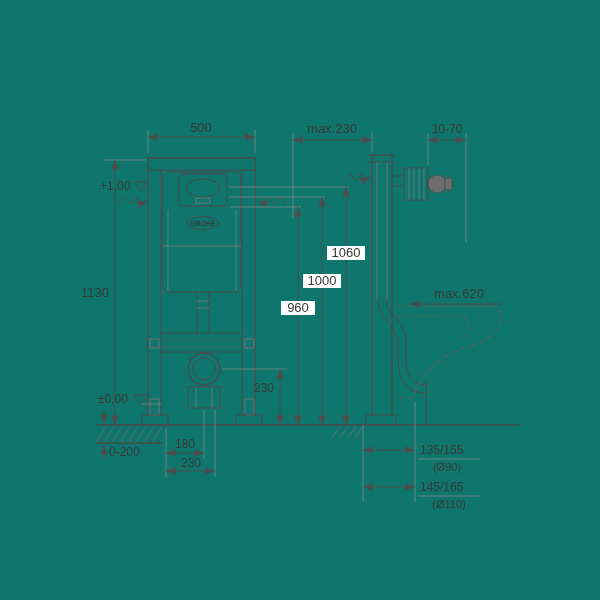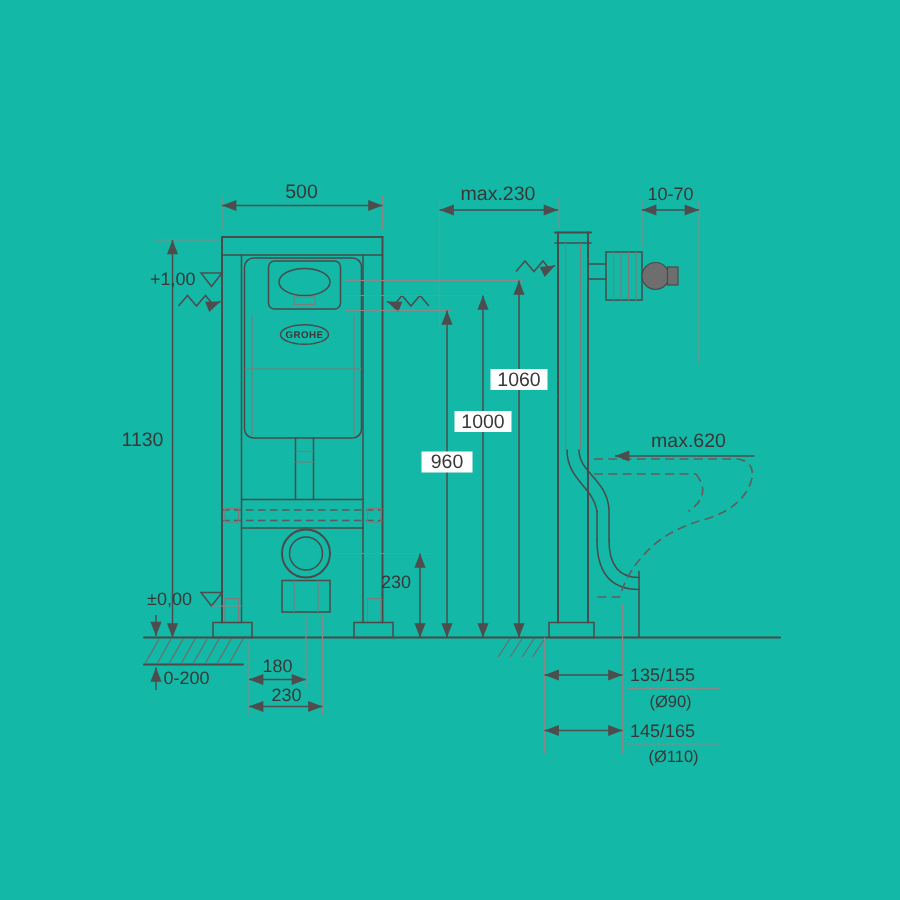--- a/index.html
+++ b/index.html
@@ -1,16 +1,16 @@
 <!DOCTYPE html>
 <html><head>
 <meta charset="utf-8">
 <style>
   html,body{margin:0;padding:0;background:#fff;}
-  .stage{width:600px;height:600px;background:#14b8a6;position:relative;overflow:hidden;}
+  .stage{width:600px;height:600px;background:#0f766e;position:relative;overflow:hidden;}
   svg{display:block;}
   .obj{stroke:#4a4a4a;stroke-width:1.3;fill:none;stroke-linecap:round;}
   .obj1{stroke:#4a4a4a;stroke-width:1;fill:none;stroke-linecap:round;}
   .thin{stroke:#7c7c7c;stroke-width:0.8;fill:none;}
   .dash{stroke:#5a5a5a;stroke-width:0.9;fill:none;stroke-dasharray:5 3;}
   .bowl{stroke:#5f5f5f;stroke-width:1.1;fill:none;stroke-dasharray:6 3.5;}
   .dim{stroke:#4d4d4d;stroke-width:1;fill:none;}
   .ext{stroke:#8a8a8a;stroke-width:0.75;fill:none;}
   .hatch{stroke:#6c6c6c;stroke-width:0.8;}
   .mask{fill:#ffffff;stroke:none;}

